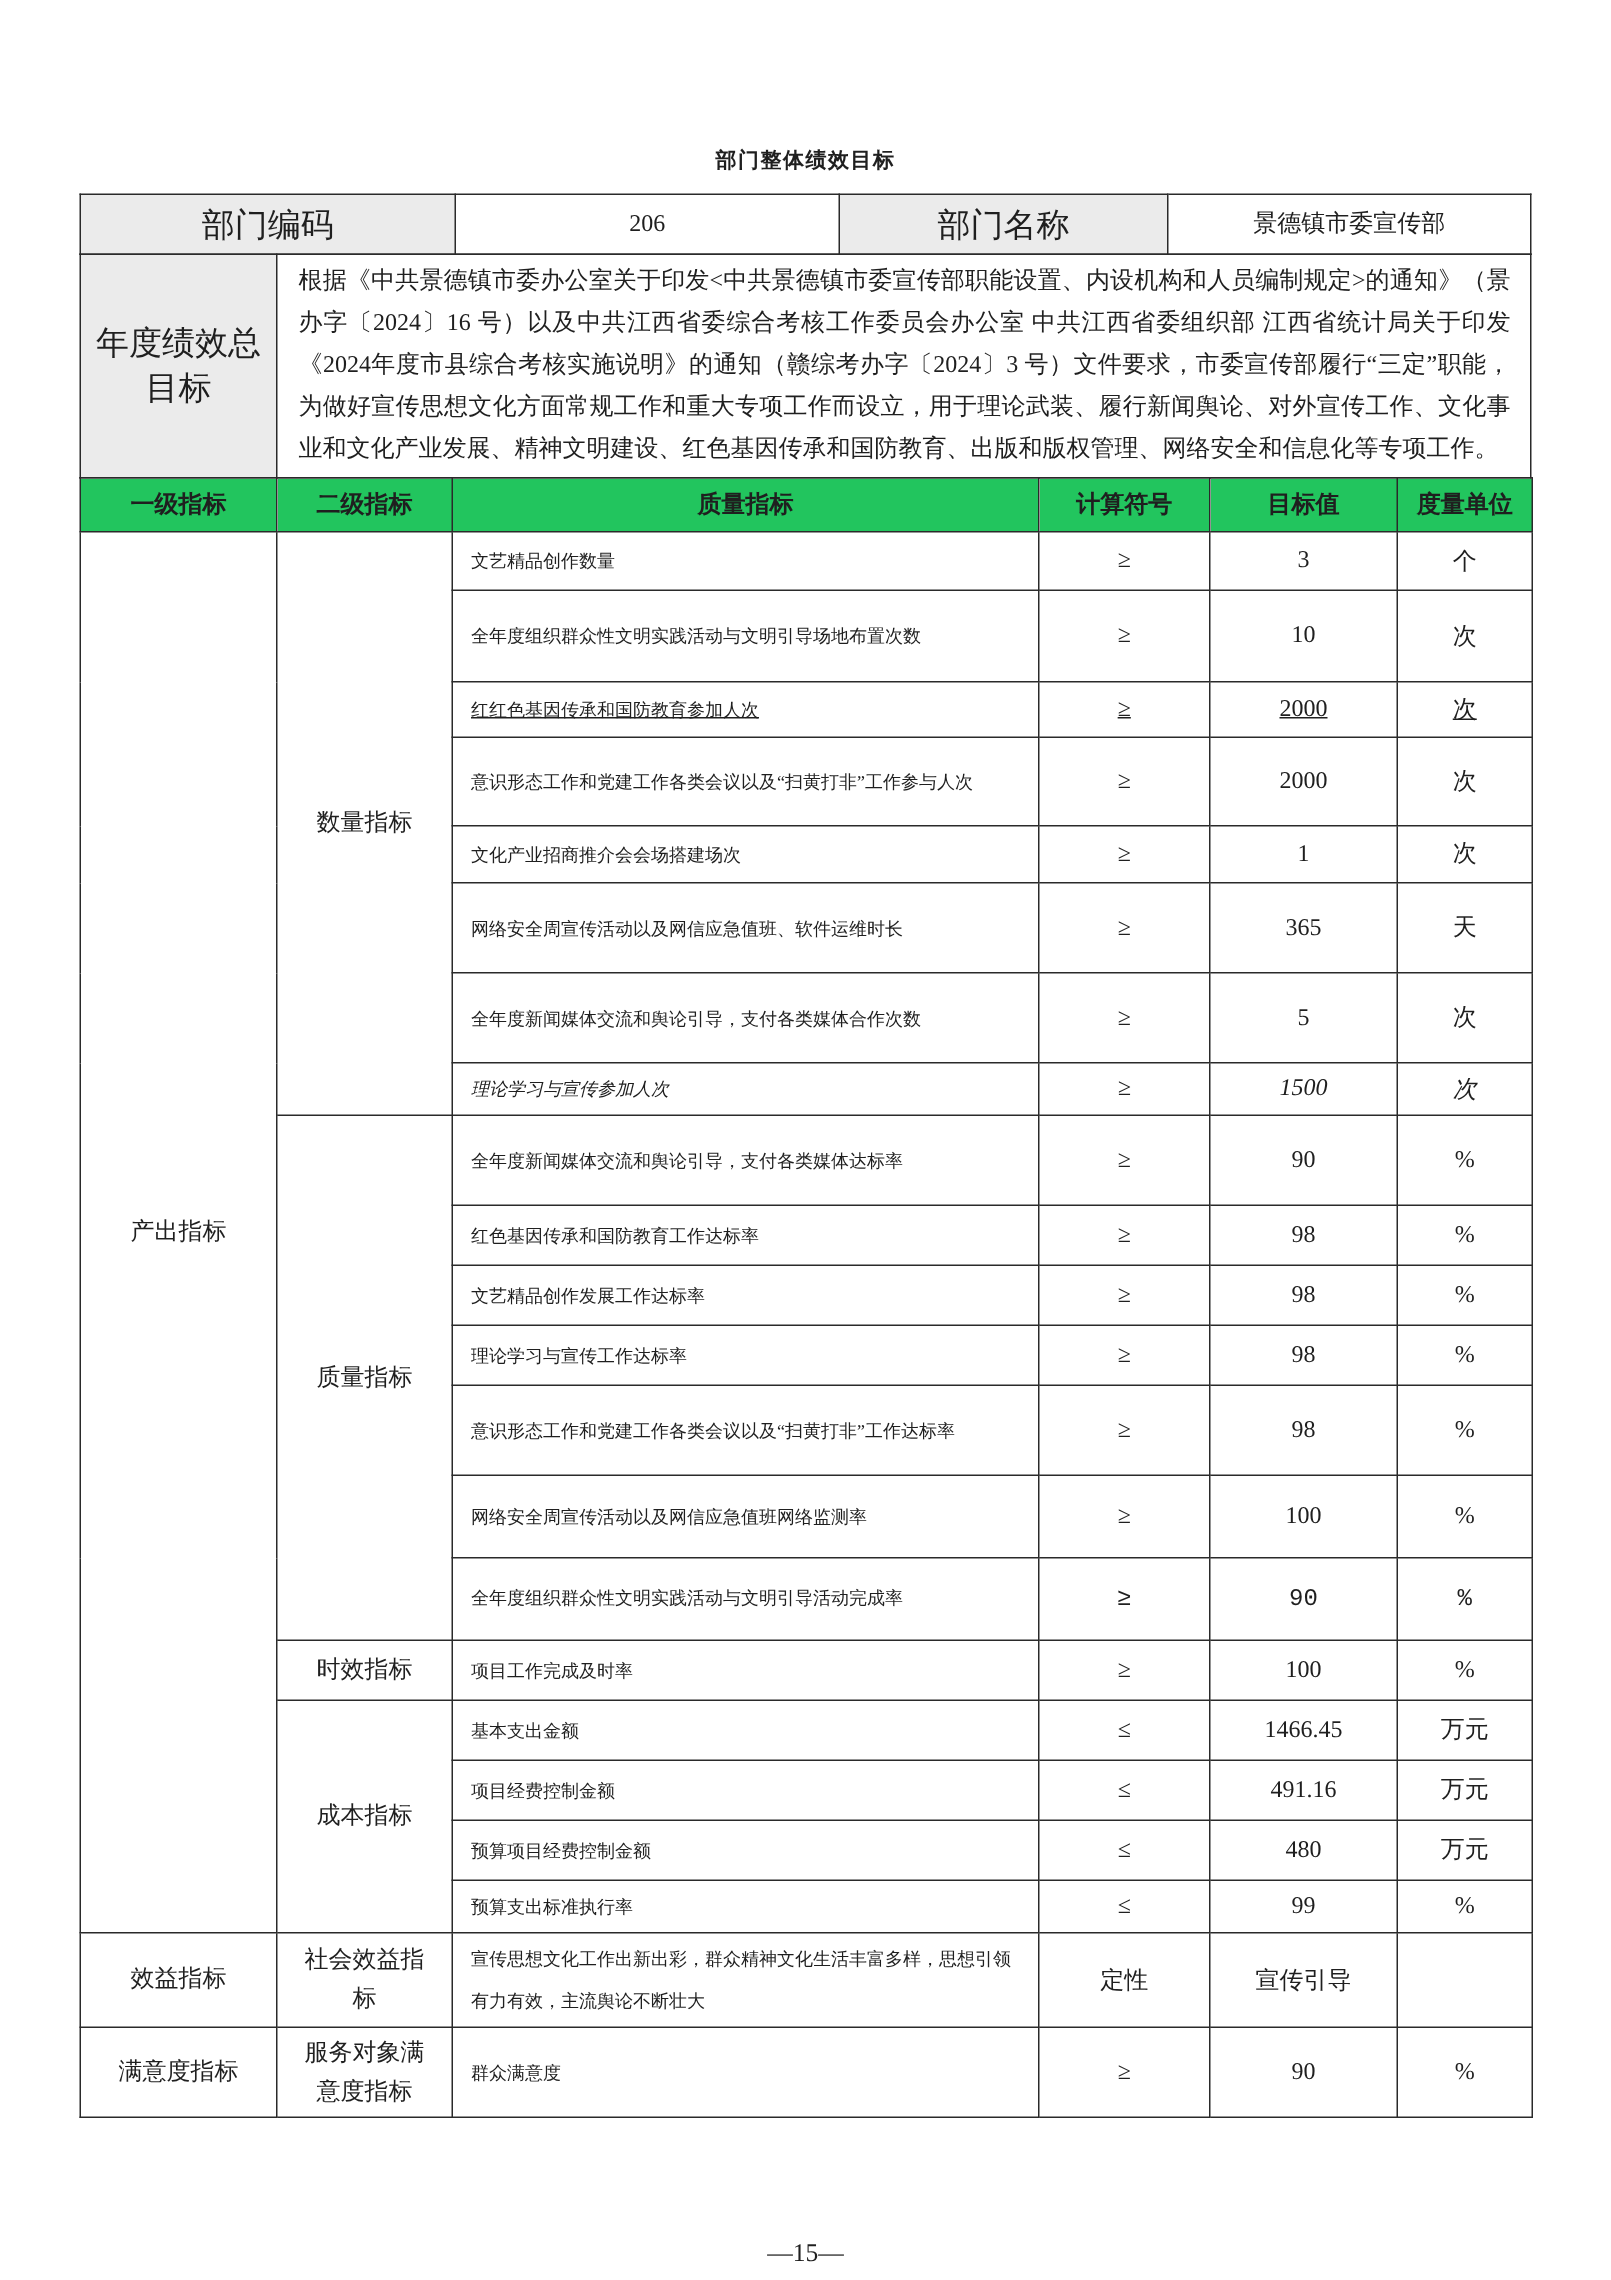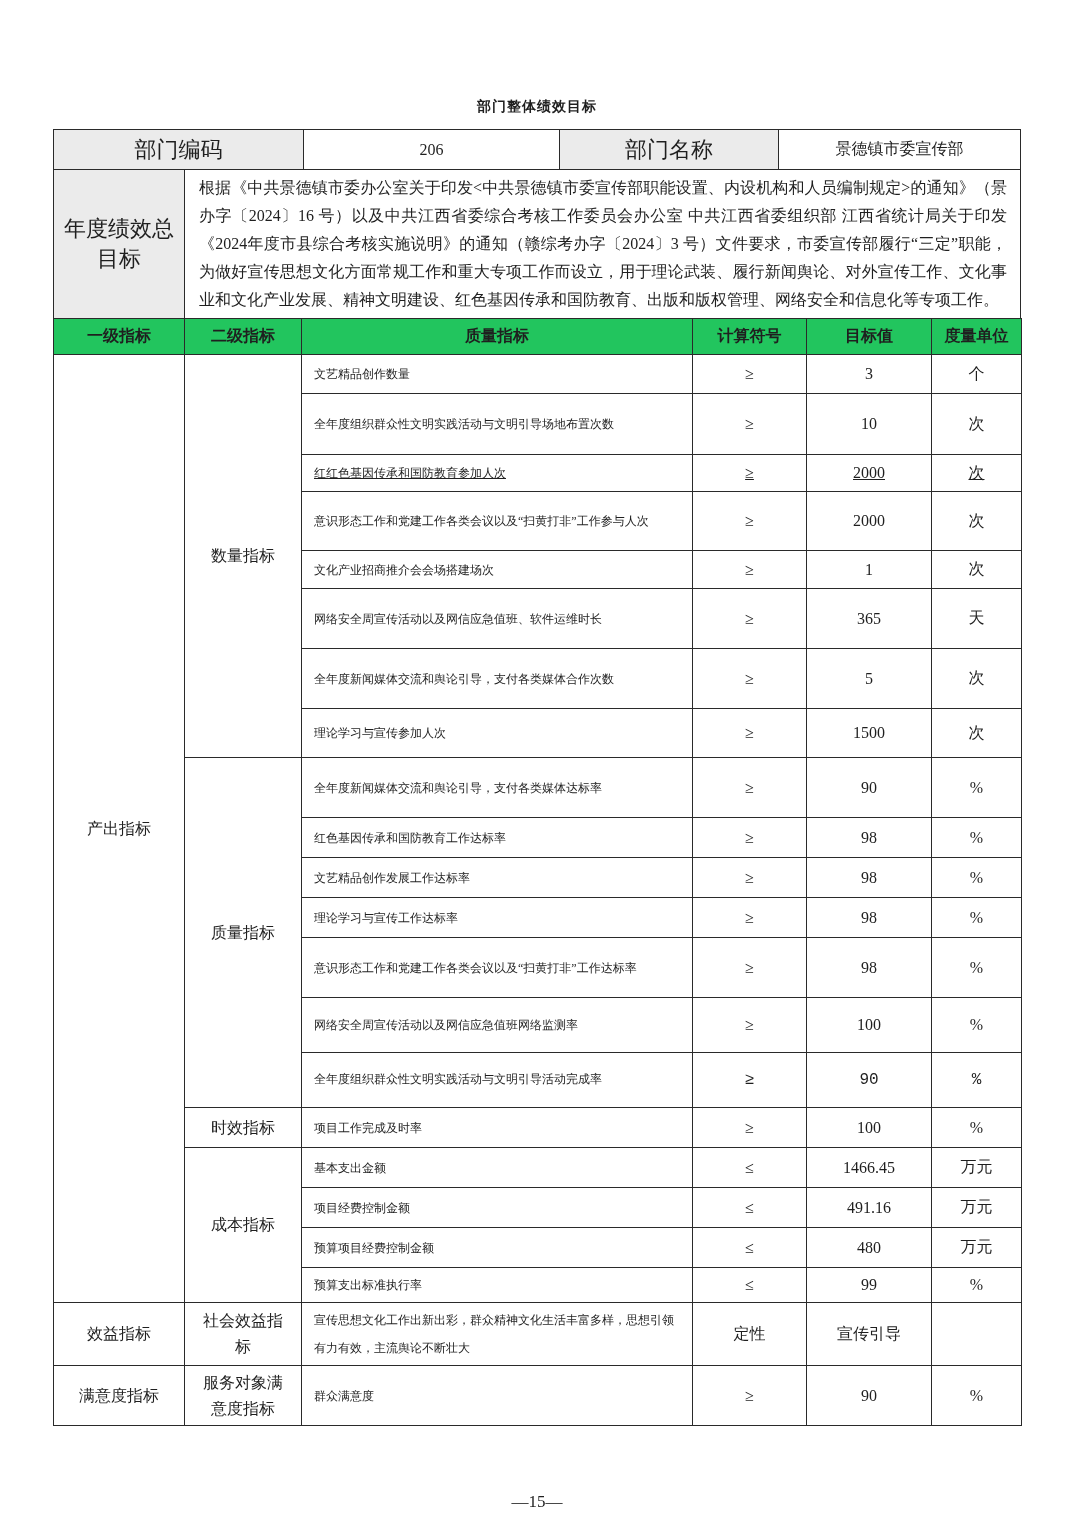--- a/index.html
+++ b/index.html
@@ -169,21 +169,21 @@
           <td class="ctr">≥</td>
           <td class="ctr">365</td>
           <td class="ctr">天</td>
         </tr>
         <tr style="height: 60px;">
           <td class="ind">全年度新闻媒体交流和舆论引导，支付各类媒体合作次数</td>
           <td class="ctr">≥</td>
           <td class="ctr">5</td>
           <td class="ctr">次</td>
         </tr>
-        <tr style="height: 49px;">
+        <tr style="height: 35px; font-style: italic;">
           <td class="ind">理论学习与宣传参加人次</td>
           <td class="ctr">≥</td>
           <td class="ctr">1500</td>
           <td class="ctr">次</td>
         </tr>
         <tr style="height: 60px;">
           <td rowspan="7" class="lvl">质量指标</td>
           <td class="ind">全年度新闻媒体交流和舆论引导，支付各类媒体达标率</td>
           <td class="ctr">≥</td>
           <td class="ctr">90</td>

